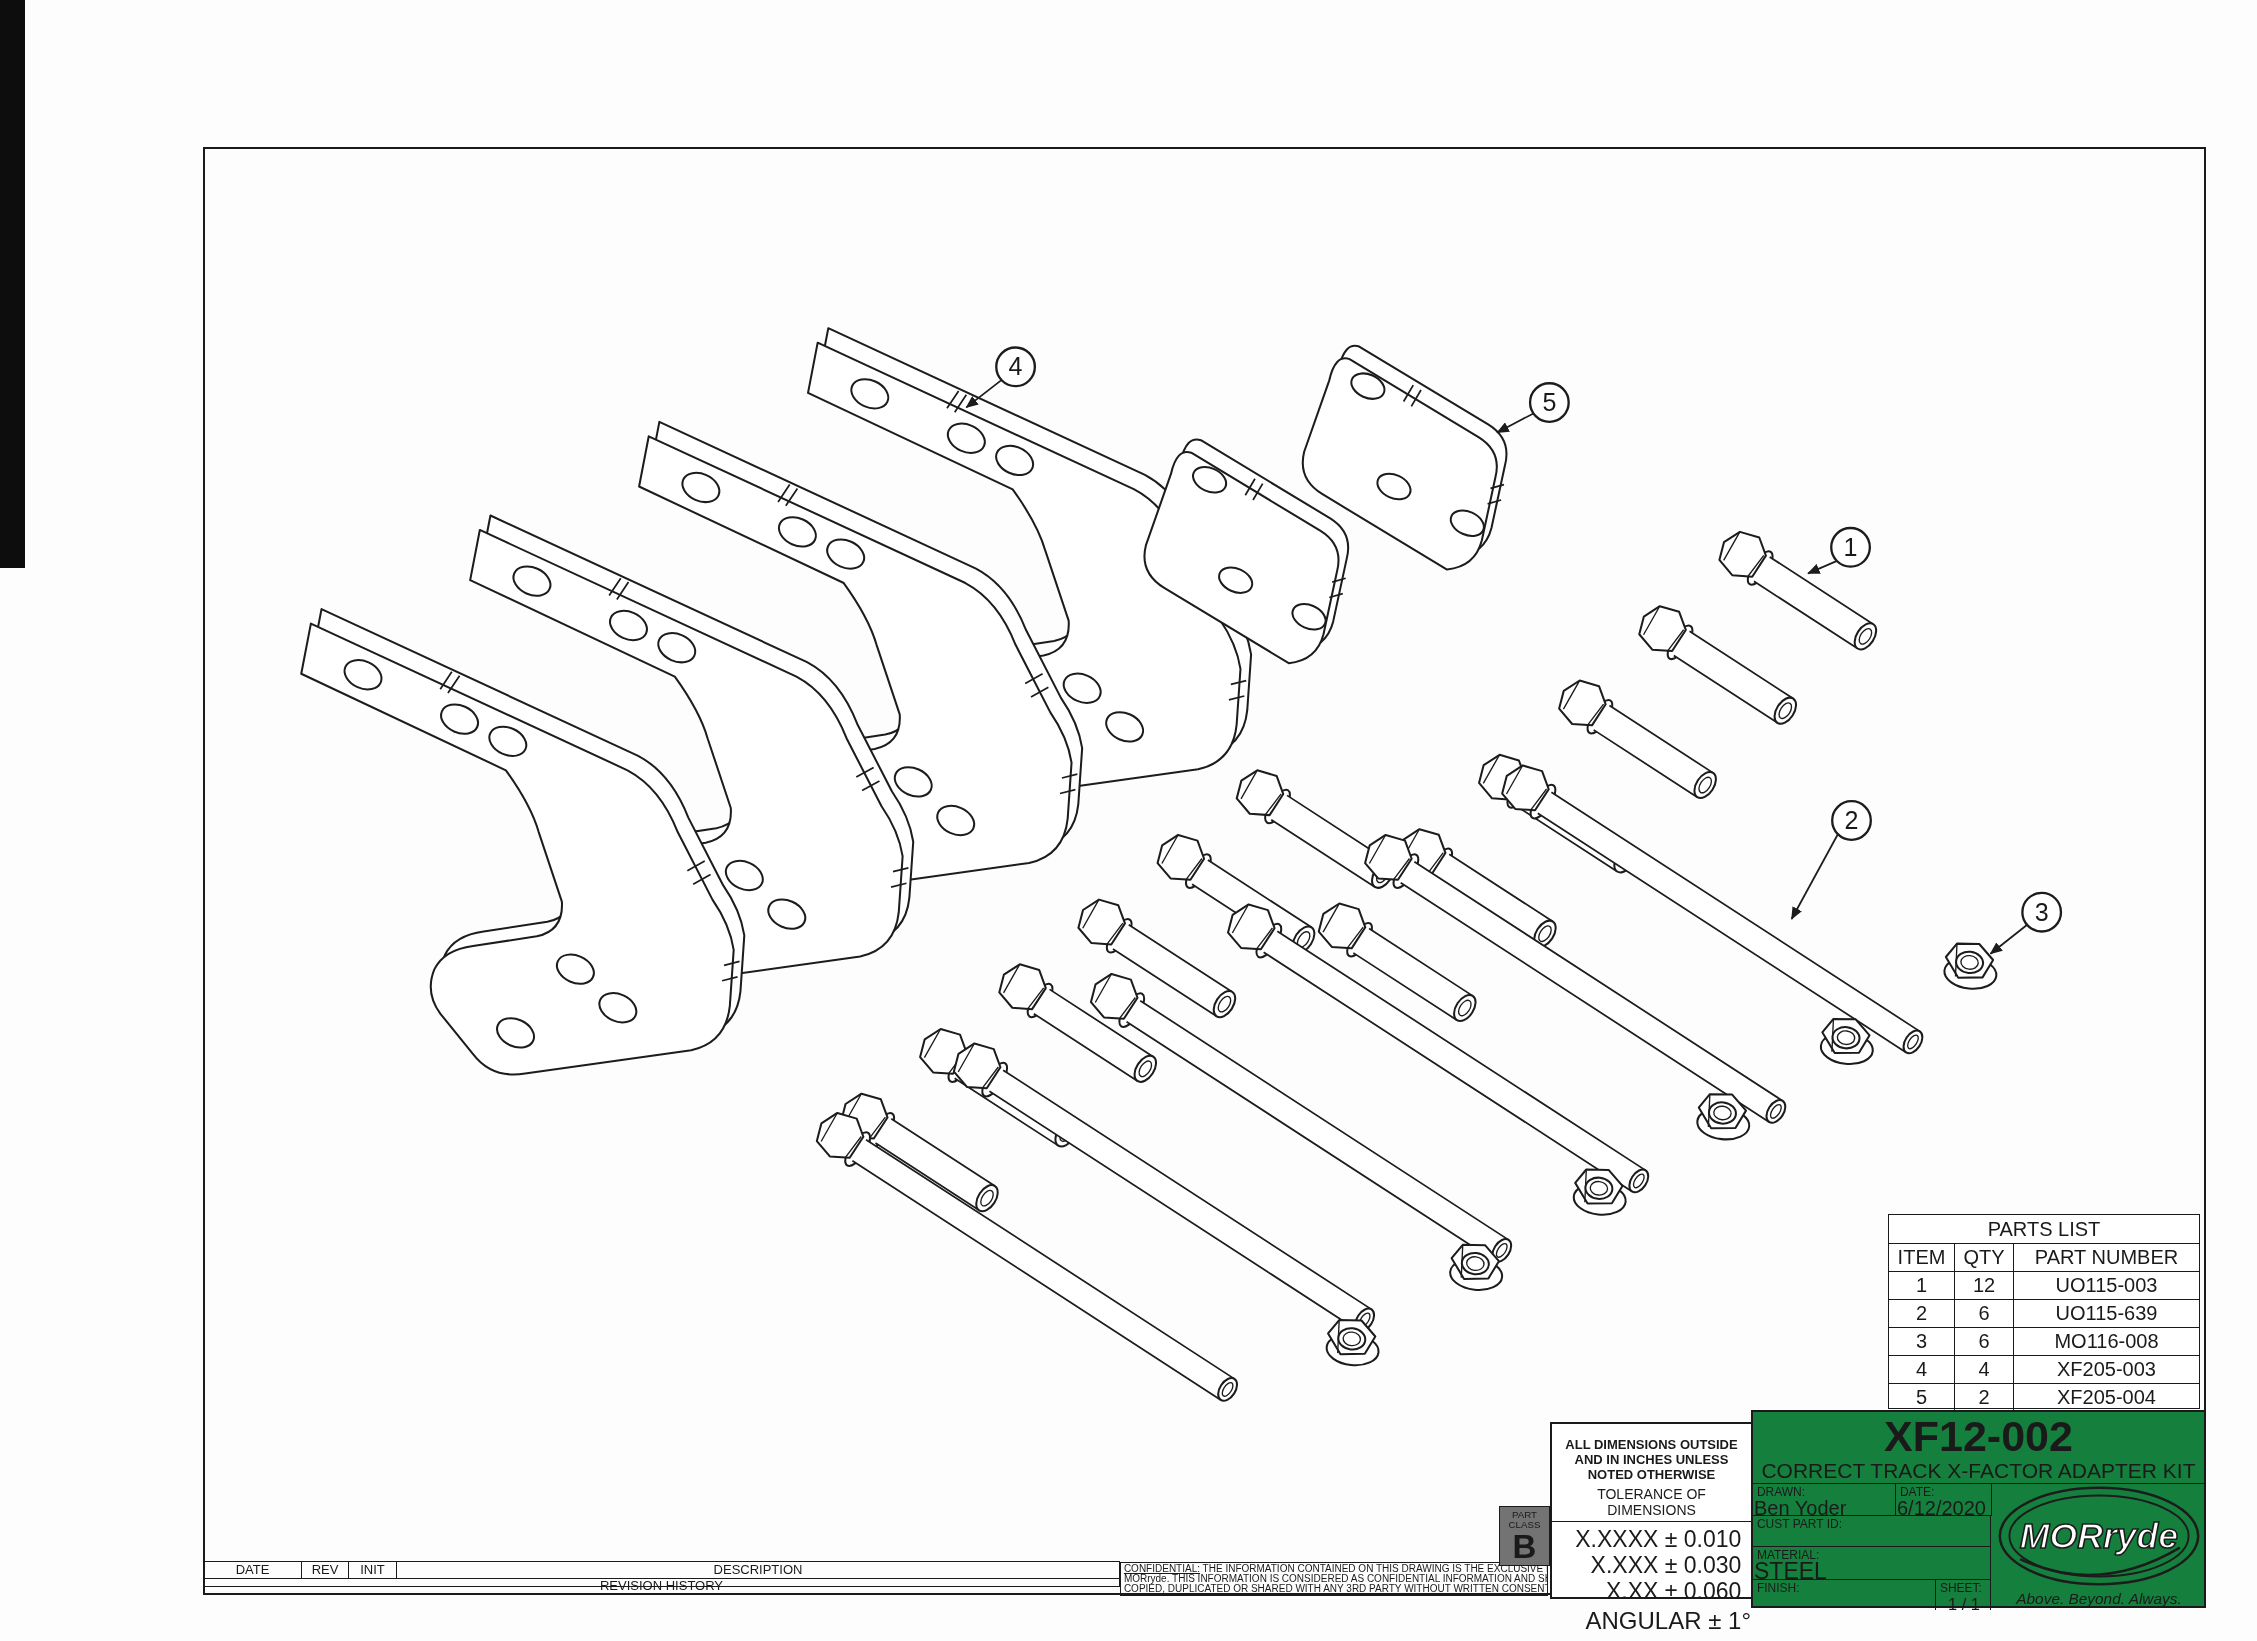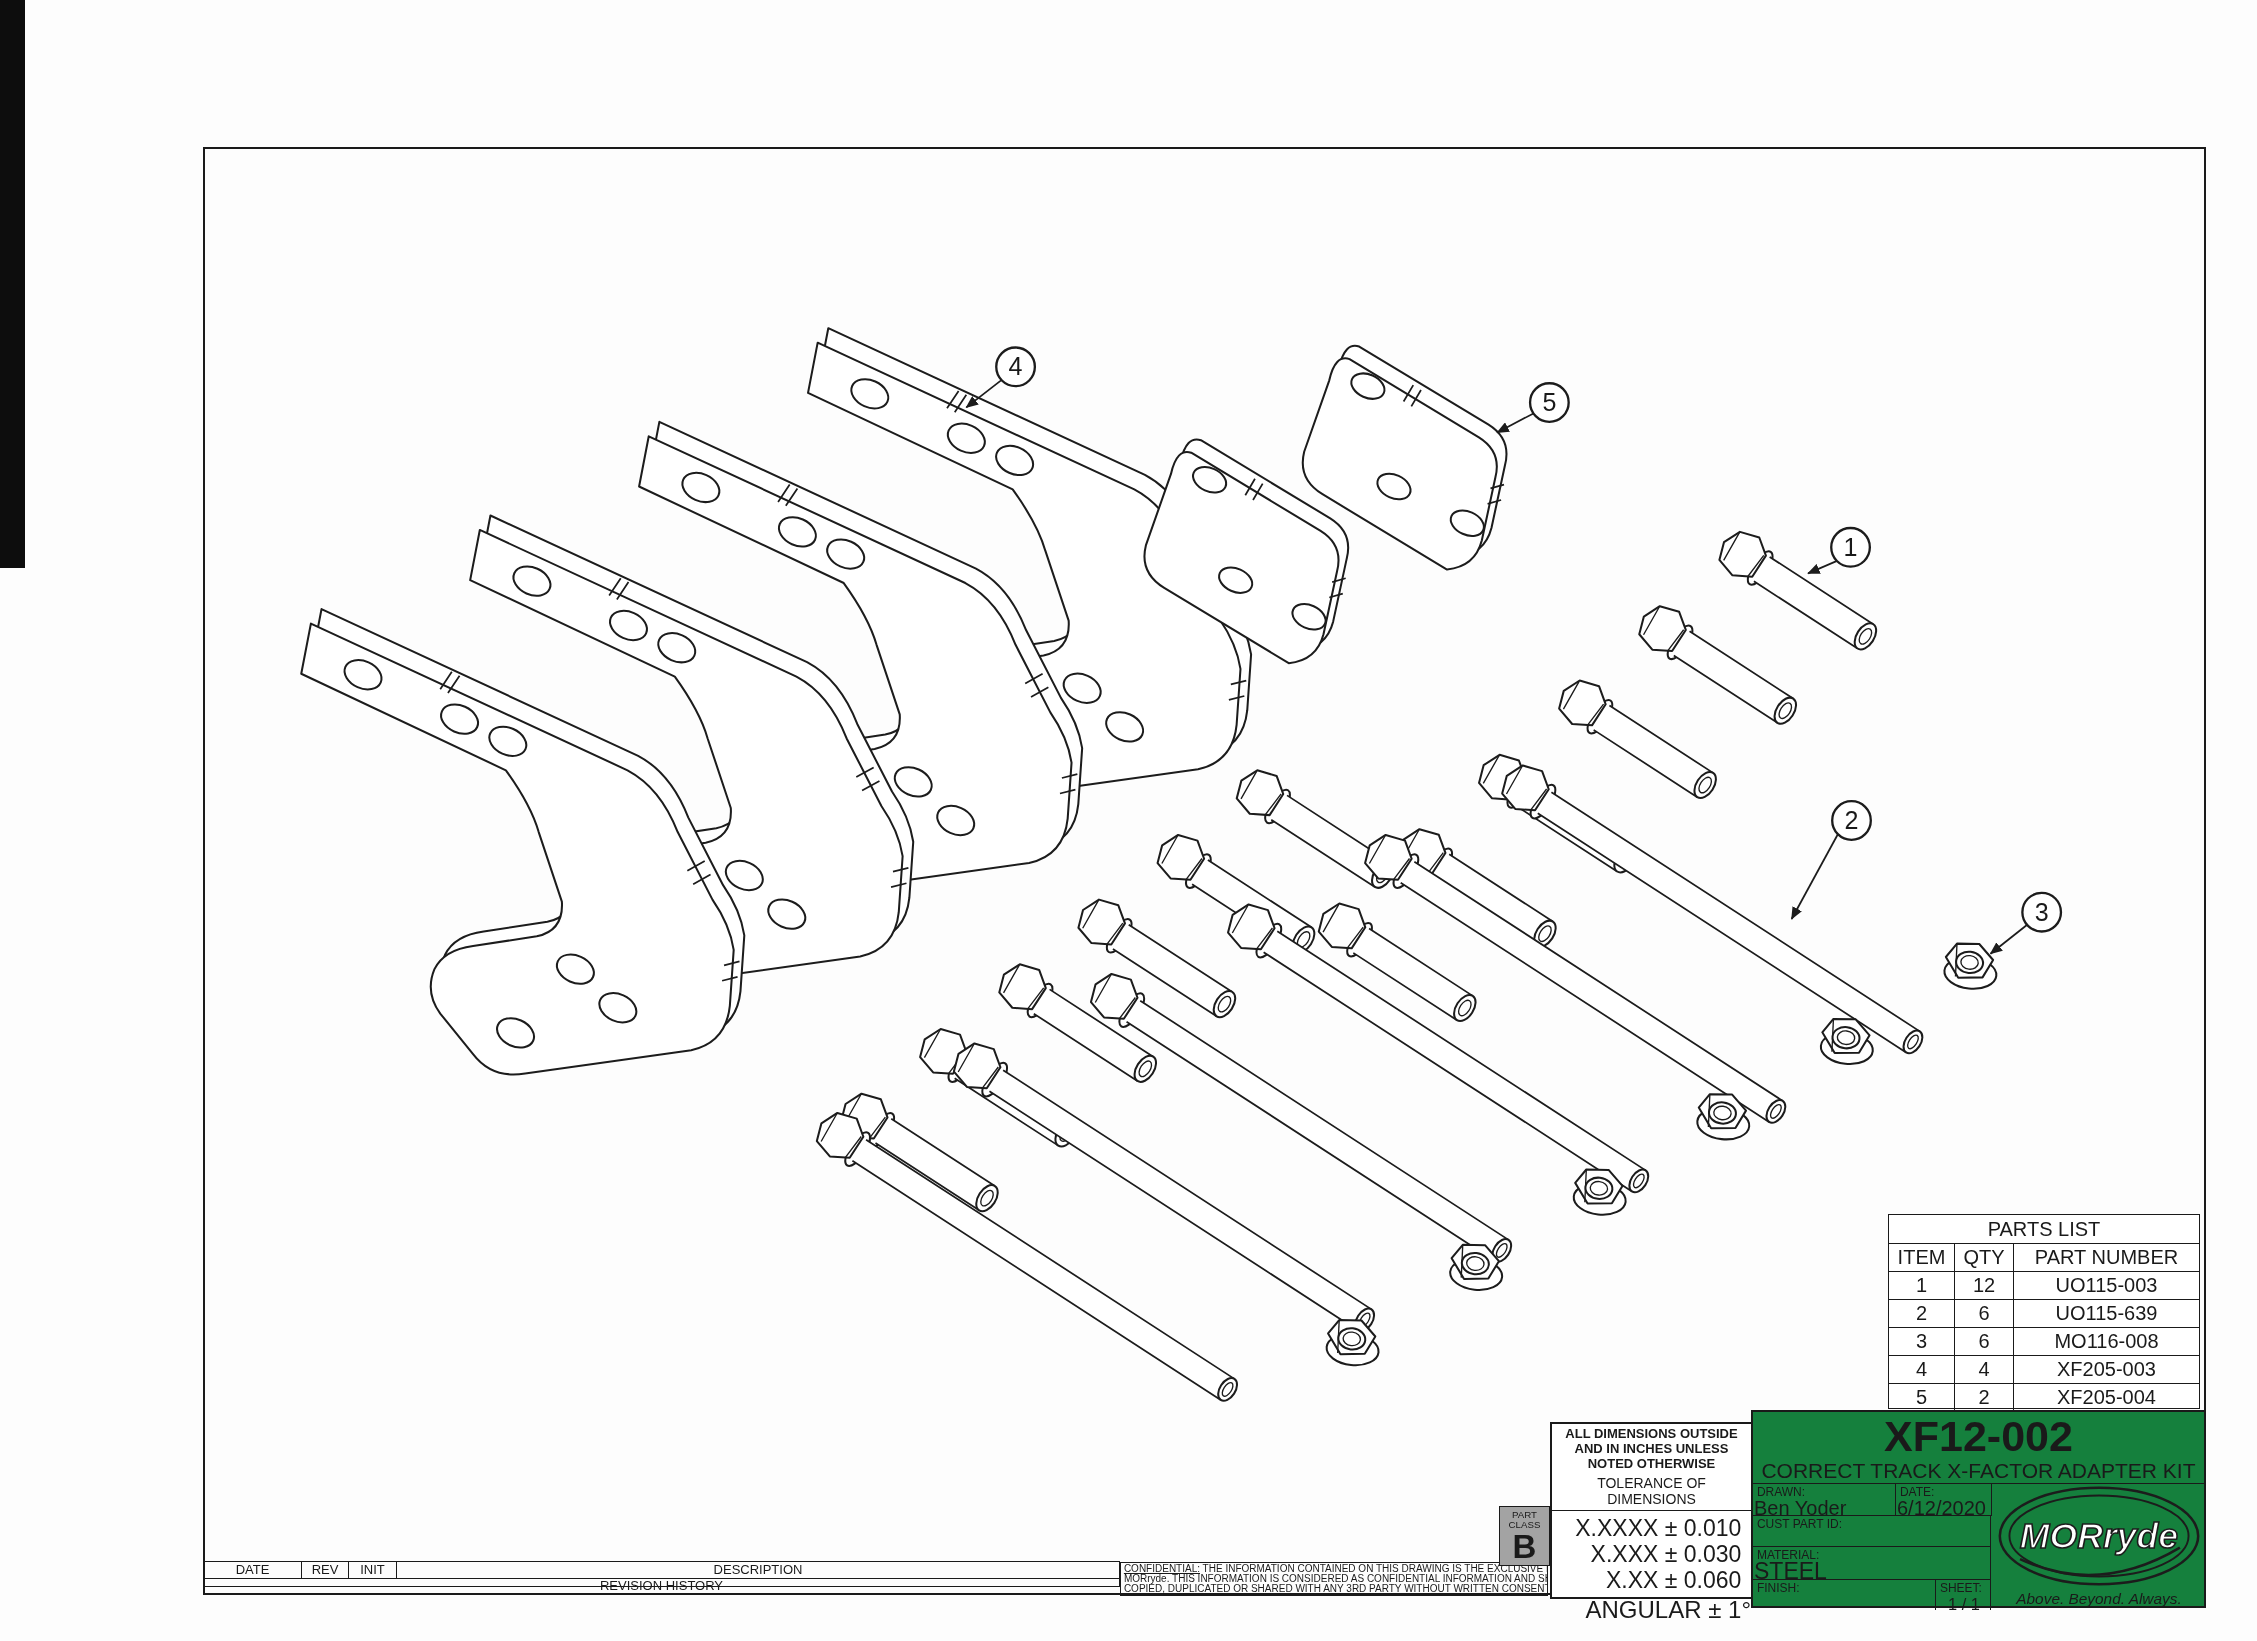--- a/index.html
+++ b/index.html
@@ -23,26 +23,26 @@
   #revision .r1{display:flex;height:16.4px;border-bottom:1.9px solid #1a1a1a;}
   #revision .c{border-right:1.9px solid #1a1a1a;text-align:center;line-height:15.4px;overflow:hidden;}
   #revision .c1{width:97px;}#revision .c2{width:46px;}#revision .c3{width:47px;}
   #revision .c4{flex:1;border-right:none;}
   #revision .r2{height:14.5px;text-align:center;line-height:14.5px;}
   
   #confidential{left:1120px;top:1562px;width:428px;height:34px;border:1.9px solid #1a1a1a;
      font-size:10px;line-height:10.2px;padding:1px 2.9px;white-space:nowrap;overflow:hidden;}
   #confidential .kw{font-weight:normal;text-decoration:underline;}
   
-  #partclass{left:1499px;top:1506px;width:51px;height:60px;border:1.9px solid #1a1a1a;background:#a3a3a3;
+  #partclass{left:1499px;top:1506px;width:51px;height:60px;border:1.9px solid #1a1a1a;background:#737373;
      text-align:center;font-size:9.7px;line-height:10.6px;padding-top:2.9px;z-index:4;}
   #partclass .pcv{font-size:33px;font-weight:bold;line-height:31px;}
   
   #tolerance{left:1550px;top:1422px;width:203px;height:177px;border:2.9px solid #1a1a1a;background:#fff;z-index:3;}
-  .tol-note{font-size:13px;font-weight:bold;text-align:center;line-height:15px;padding-top:2px;}
+  .tol-note{font-size:13px;font-weight:bold;text-align:center;line-height:15px;padding-top:13px;}
   .tol-head{font-size:14px;text-align:center;padding:3.9px 0 2.9px 0;border-bottom:1.9px solid #1a1a1a;}
   .tol-vals{font-size:23px;text-align:right;padding:3.9px 9.7px 0 0;line-height:26px;}
   .tol-ang{font-size:24px;text-align:right;padding-top:2.9px;}
   
   #titleblock{left:1751px;top:1410px;width:455px;height:198px;border:2.9px solid #1a1a1a;background:#15803d;z-index:3;}
   #titleblock .cell{position:absolute;box-sizing:border-box;}
   .tb-title{left:0;top:0;width:100%;height:72px;border-bottom:1.9px solid #1a1a1a;text-align:center;}
   .tb-pn{font-size:43px;font-weight:bold;line-height:45px;padding-top:1.9px;}
   .tb-sub{font-size:21px;line-height:23px;}
   .lbl{font-size:12px;line-height:12.6px;padding:1.9px 0 0 3.9px;}

